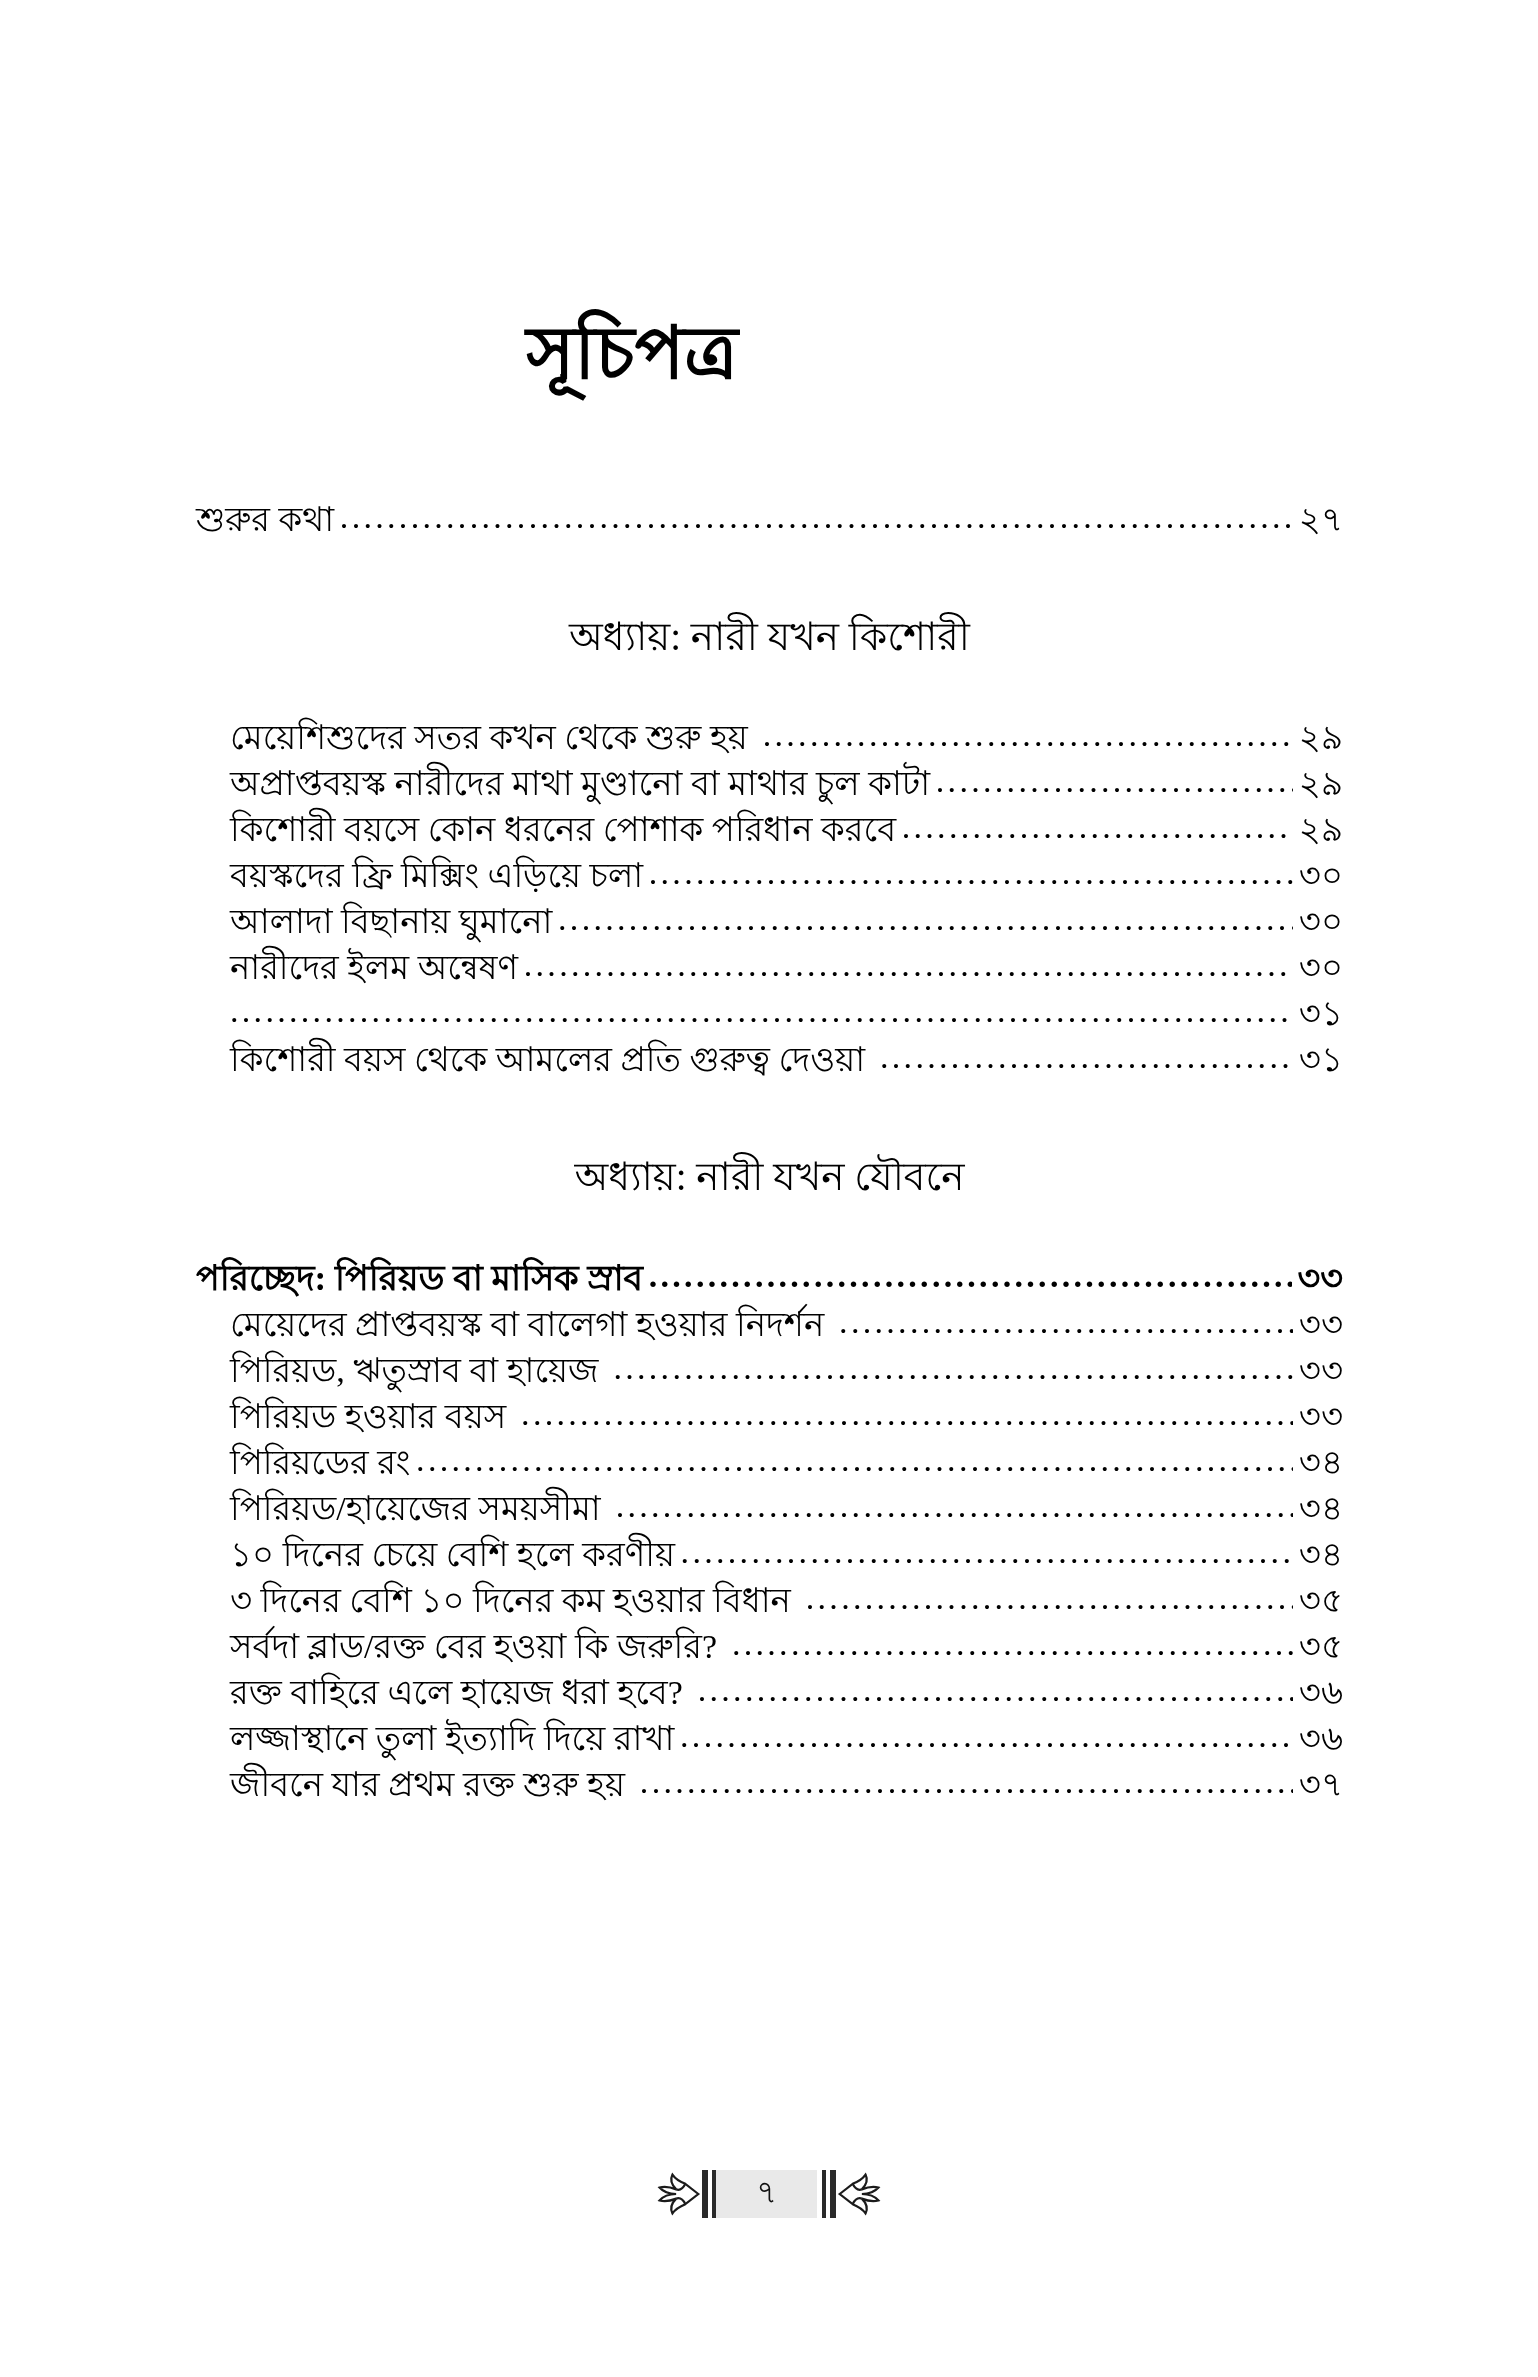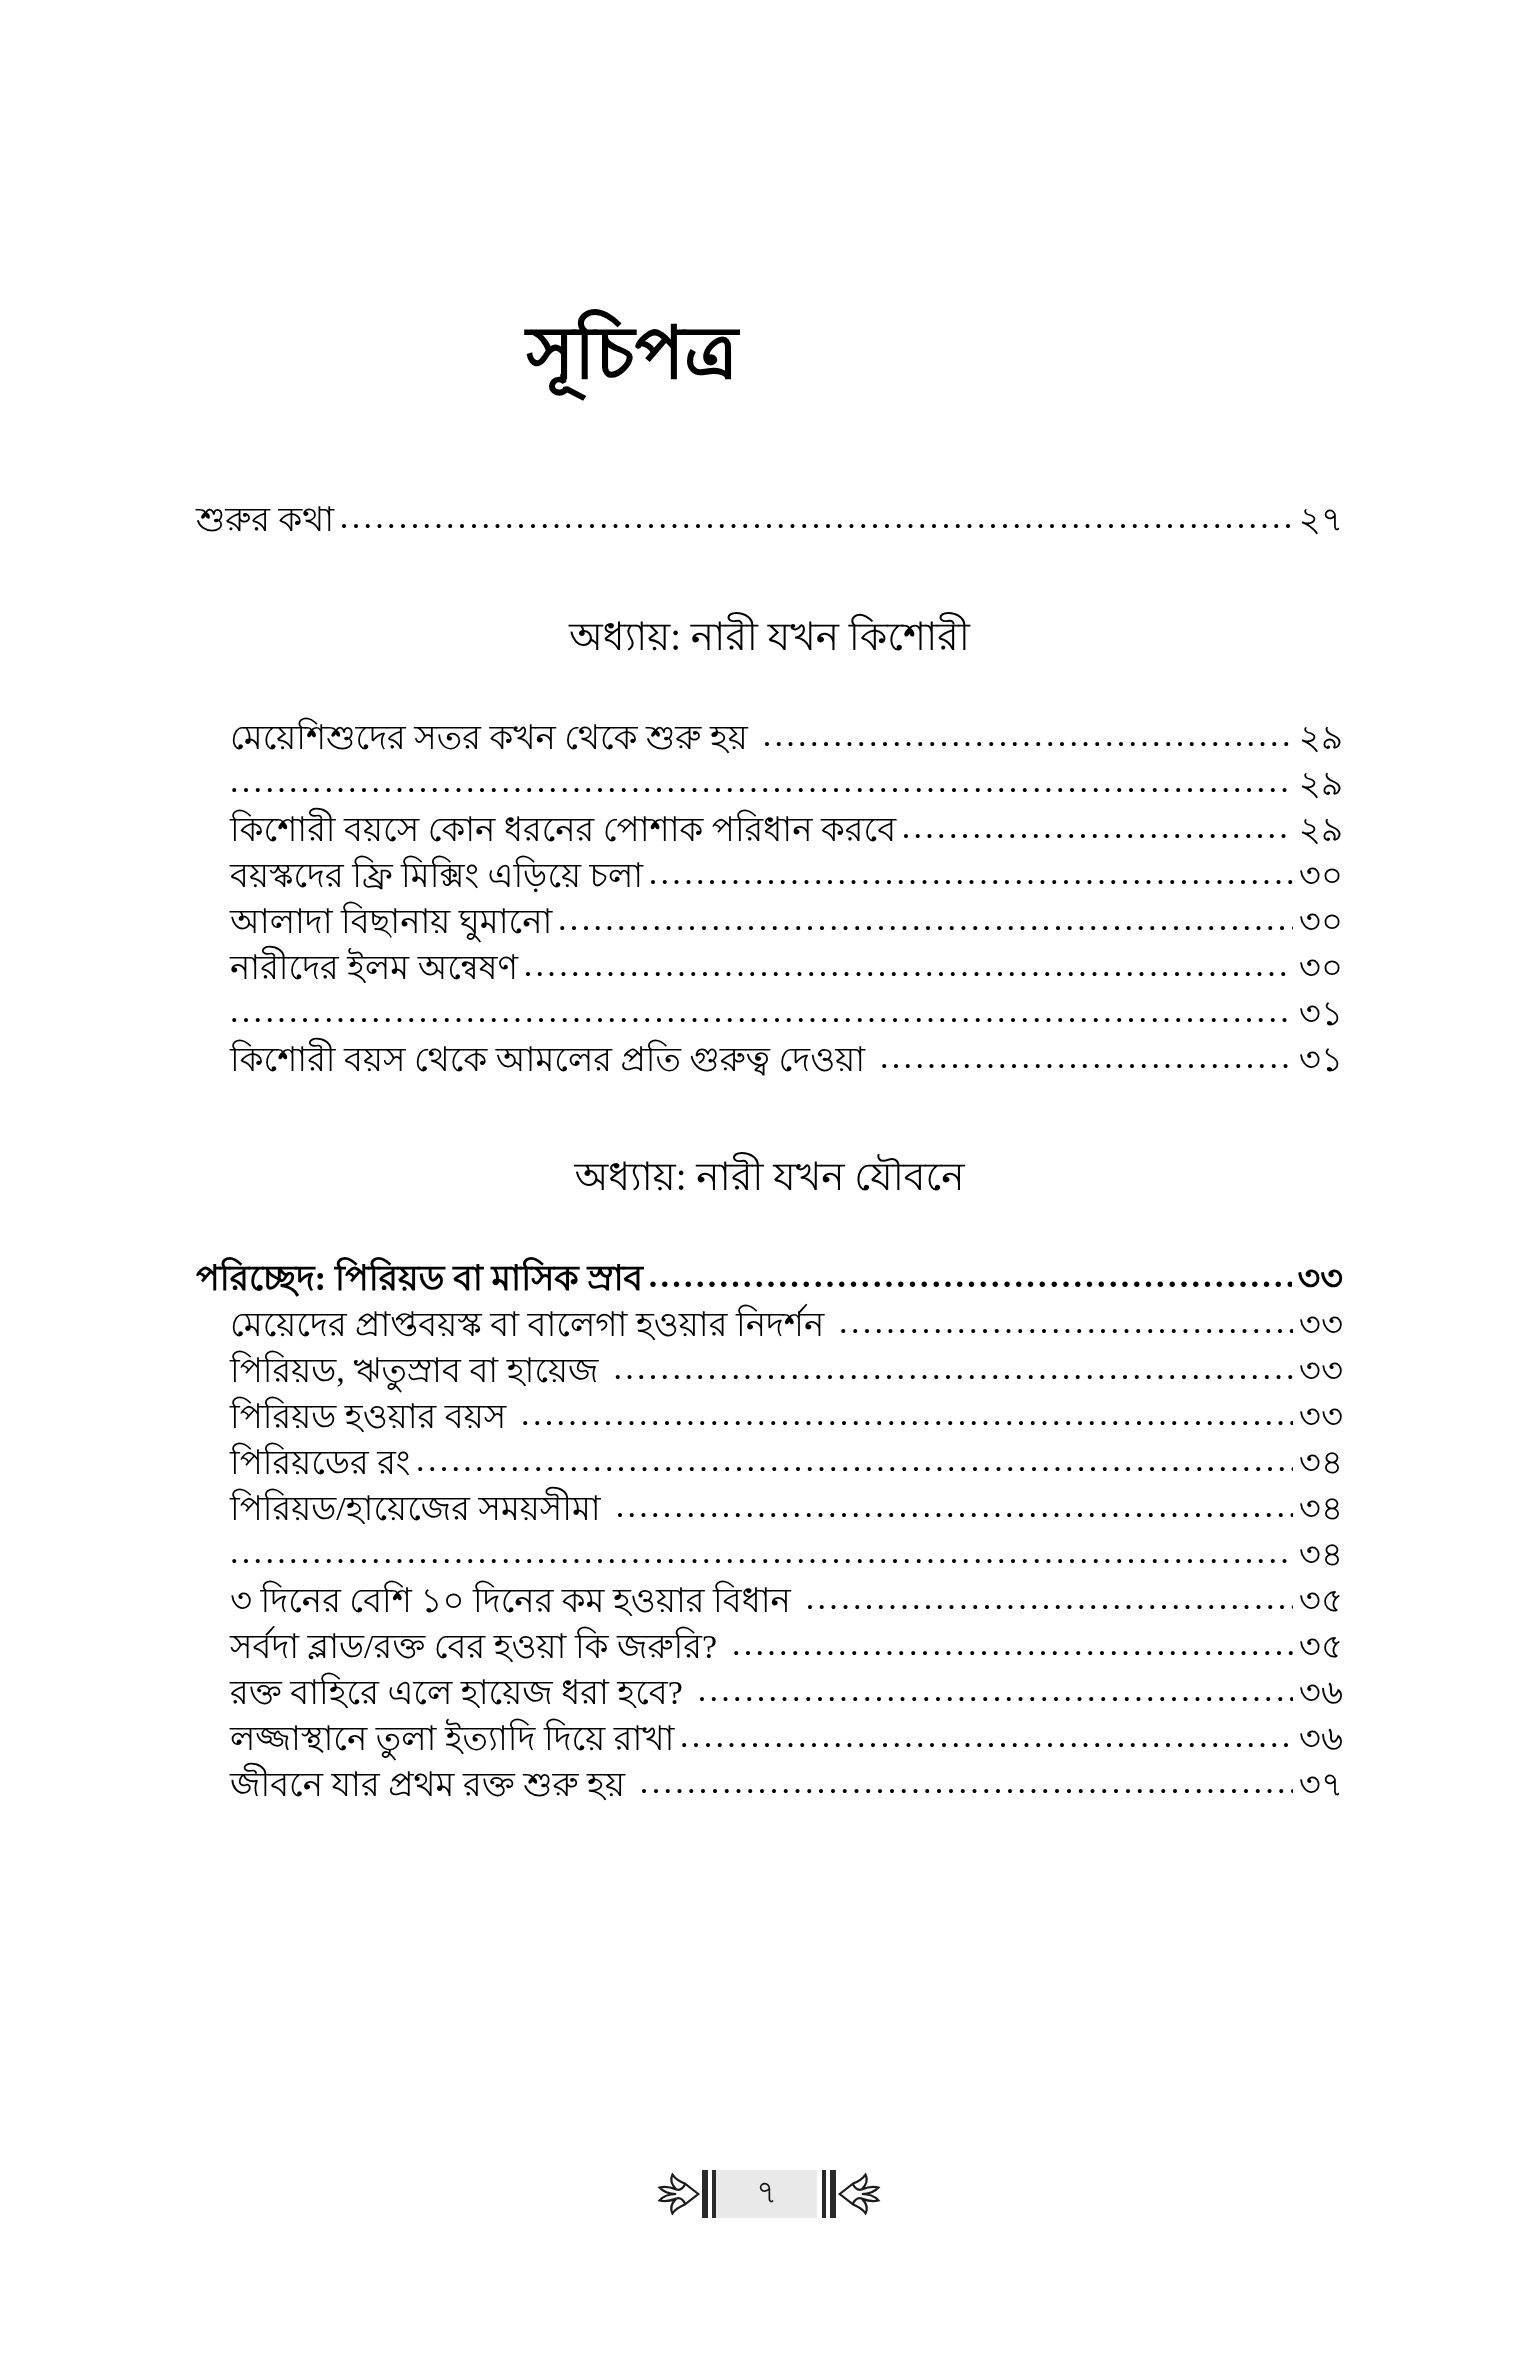--- a/index.html
+++ b/index.html
@@ -182,20 +182,21 @@
     <div class="spacer-lg"></div>
 
     <div>
       <div class="entry indent gapleader">
         <span class="etitle">মেয়েশিশুদের সতর কখন থেকে শুরু হয়</span>
         <span class="leader"></span>
         <span class="epage">২৯</span>
       </div>
       <div class="row-gap"></div>
       <div class="entry indent">
+        <span class="etitle">অপ্রাপ্তবয়স্ক নারীদের মাথা মুণ্ডানো বা মাথার চুল কাটা</span>
         <span class="leader"></span>
         <span class="epage">২৯</span>
       </div>
       <div class="row-gap"></div>
       <div class="entry indent">
         <span class="etitle">কিশোরী বয়সে কোন ধরনের পোশাক পরিধান করবে</span>
         <span class="leader"></span>
         <span class="epage">২৯</span>
       </div>
       <div class="row-gap"></div>
@@ -268,20 +269,21 @@
         <span class="epage">৩৪</span>
       </div>
       <div class="row-gap"></div>
       <div class="entry indent gapleader">
         <span class="etitle">পিরিয়ড/হায়েজের সময়সীমা</span>
         <span class="leader"></span>
         <span class="epage">৩৪</span>
       </div>
       <div class="row-gap"></div>
       <div class="entry indent">
+        <span class="etitle">১০ দিনের চেয়ে বেশি হলে করণীয়</span>
         <span class="leader"></span>
         <span class="epage">৩৪</span>
       </div>
       <div class="row-gap"></div>
       <div class="entry indent gapleader">
         <span class="etitle">৩ দিনের বেশি ১০ দিনের কম হওয়ার বিধান</span>
         <span class="leader"></span>
         <span class="epage">৩৫</span>
       </div>
       <div class="row-gap"></div>

